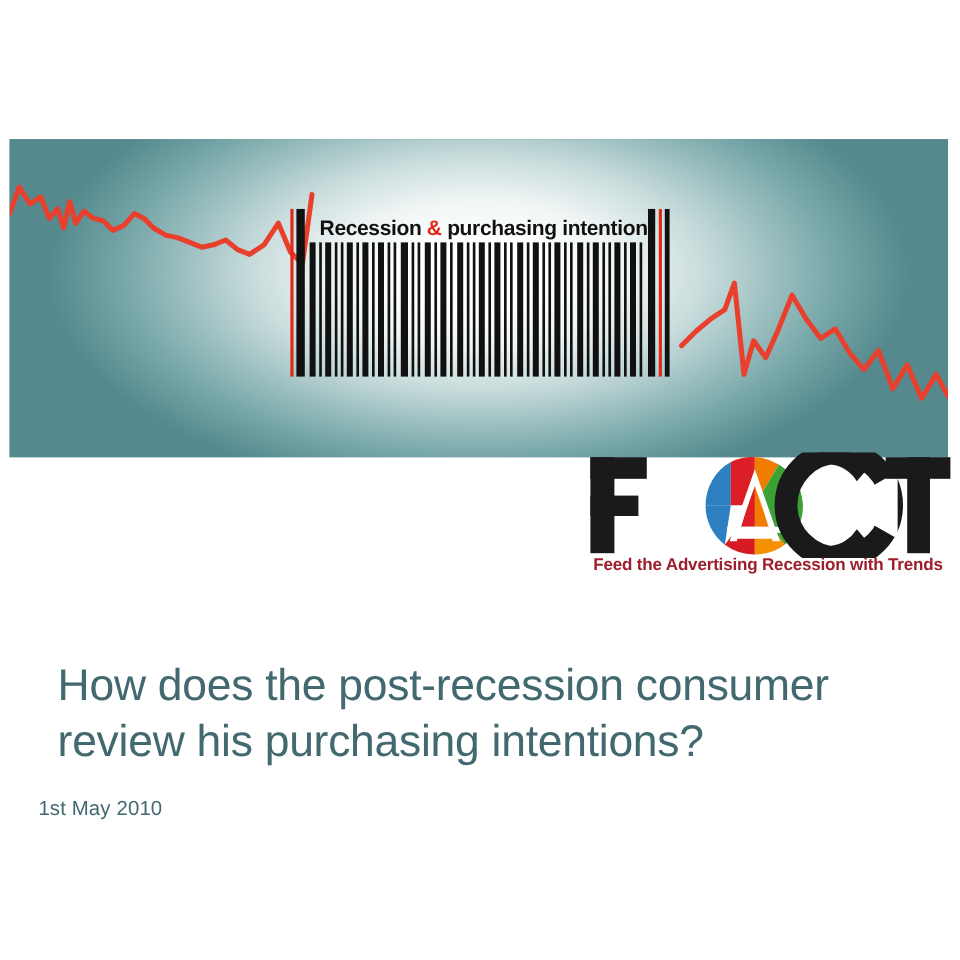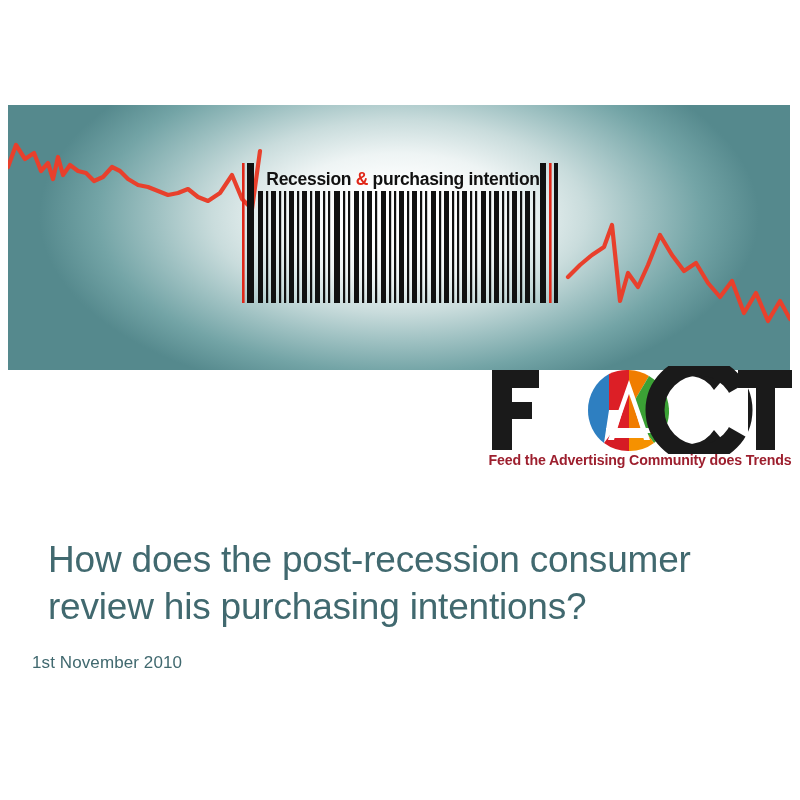--- a/index.html
+++ b/index.html
@@ -11,21 +11,21 @@
   body {
     width: 800px;
     height: 800px;
     position: relative;
     overflow: hidden;
     font-family: "Liberation Sans", sans-serif;
   }
 
   .slide {
     position: absolute;
-    left: 0; top: 0;
+    left: 0; top: 11px;
     width: 800px;
     height: 628px;
     background: #ffffff;
   }
 
   
   .hero {
     position: absolute;
     left: 8px;
     top: 105px;
@@ -255,21 +255,21 @@
           <circle cx="213" cy="44" r="44" fill="none" stroke="#1a1a1a" stroke-width="19"></circle>
           <path d="M 213 44 L 262 16 L 262 72 Z" fill="#ffffff"></path>
         </g>
 
         <g fill="#1a1a1a">
           <rect x="252" y="4" width="54" height="18"></rect>
           <rect x="270" y="4" width="19" height="80"></rect>
         </g>
       </svg>
     </div>
-    <div class="logo-tagline">Feed the Advertising Community does Trends</div>
+    <div class="logo-tagline">Feed the Advertising Recession with Trends</div>
   </div>
 
   <div class="title-block">
     <h1 class="slide-title">How does the post-recession consumer review his purchasing intentions?</h1>
-    <p class="slide-date">1st November 2010</p>
+    <p class="slide-date">1st May 2010</p>
   </div>
 
 </div>
 
 </body></html>

